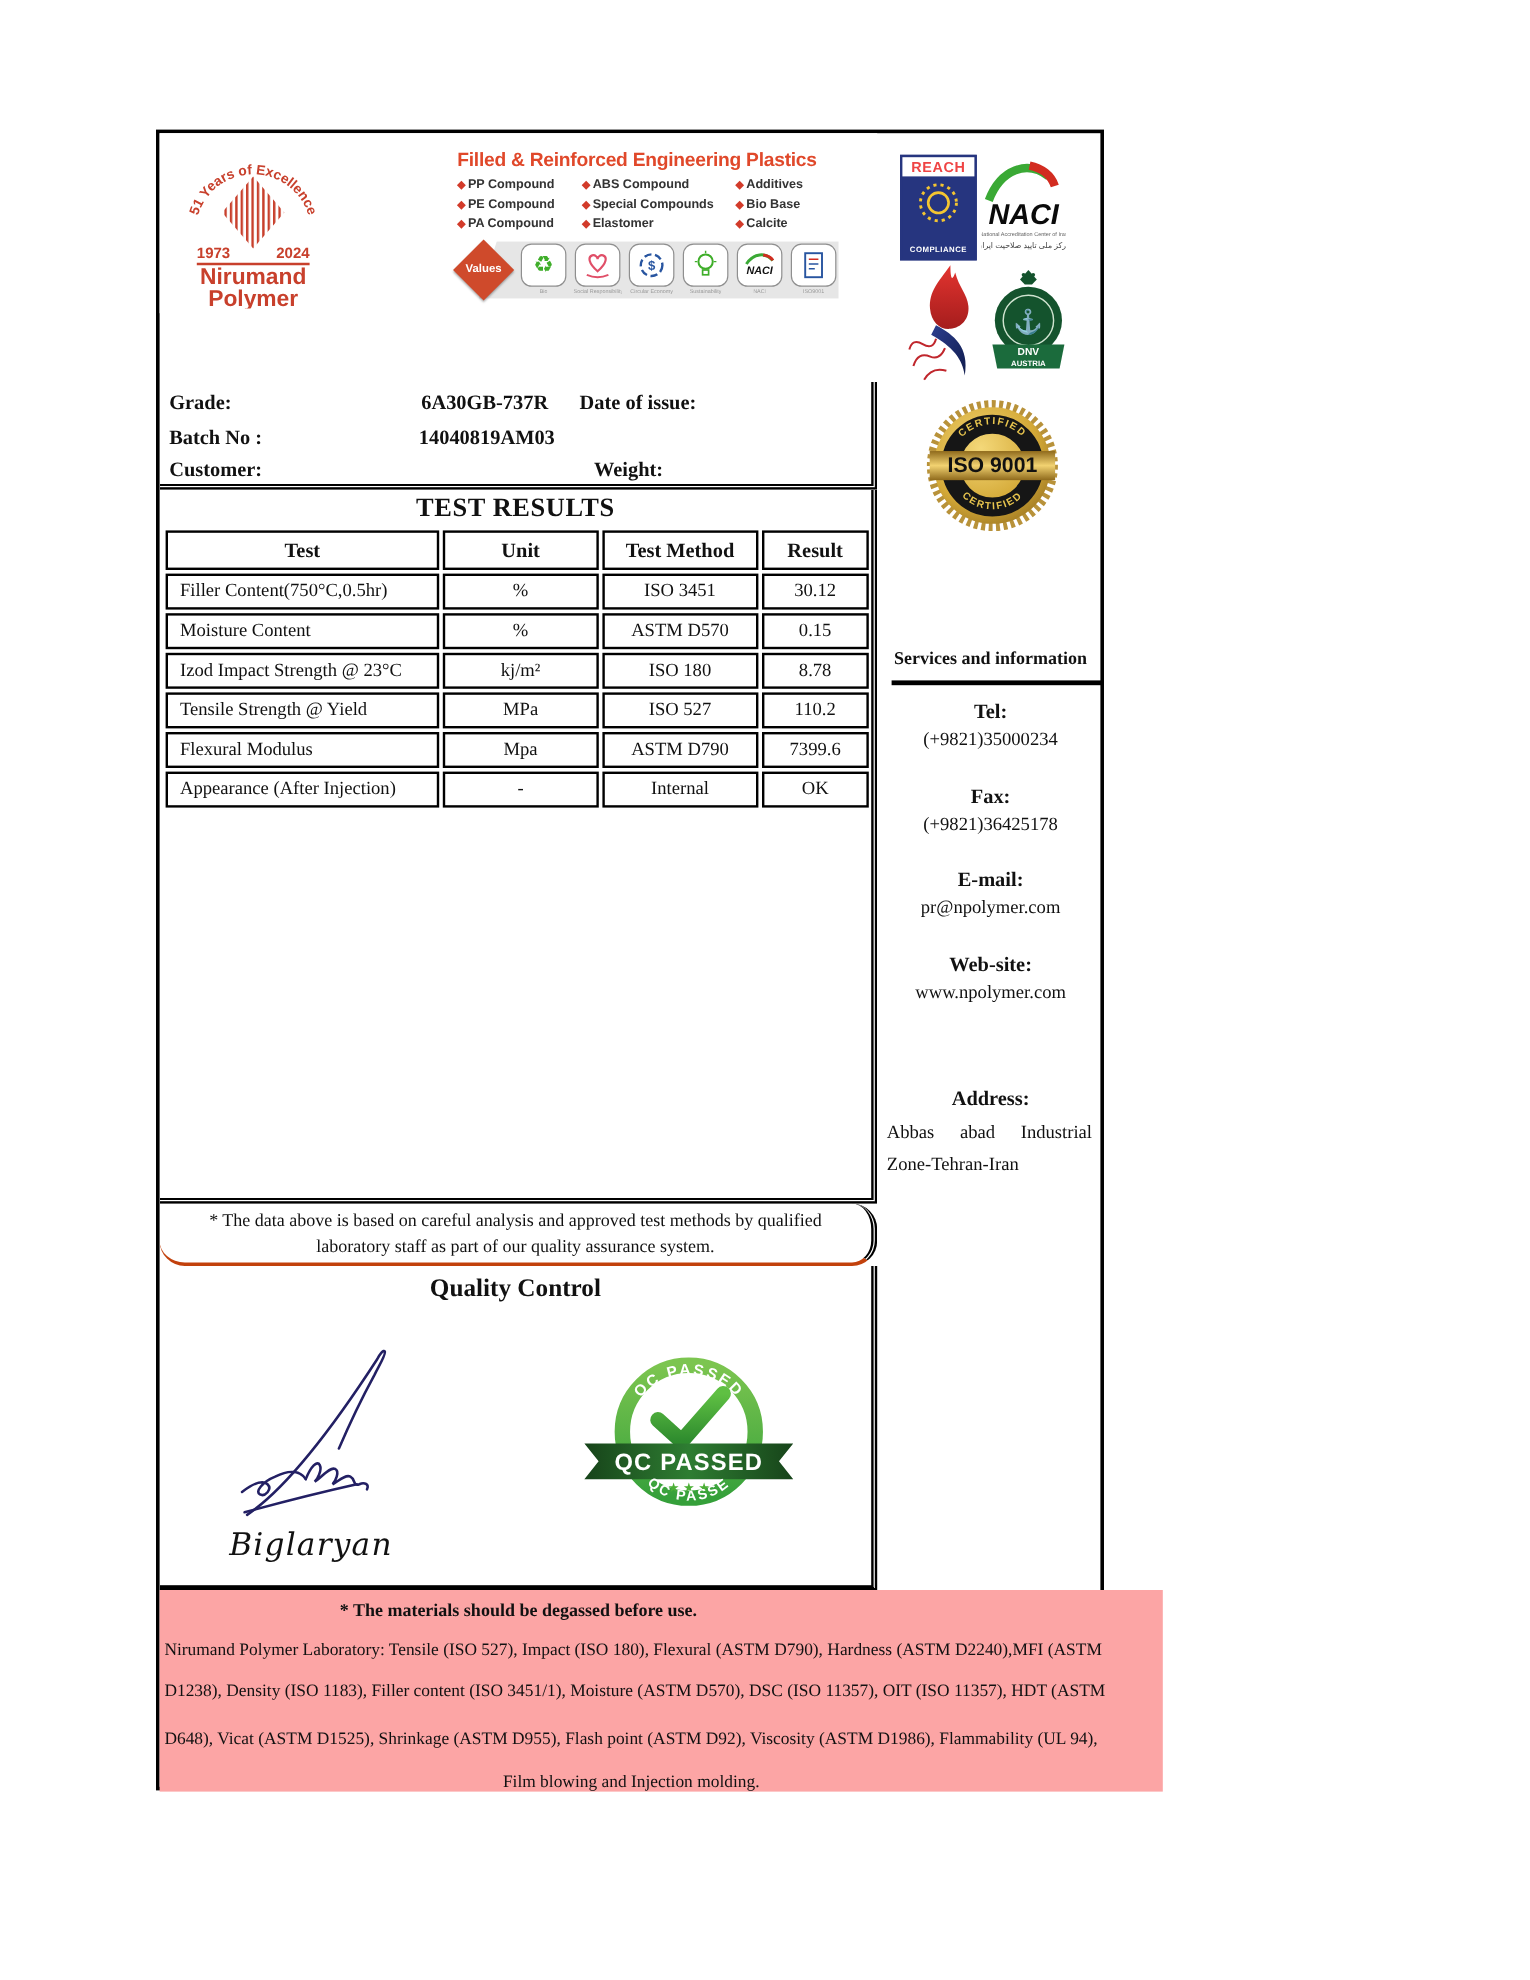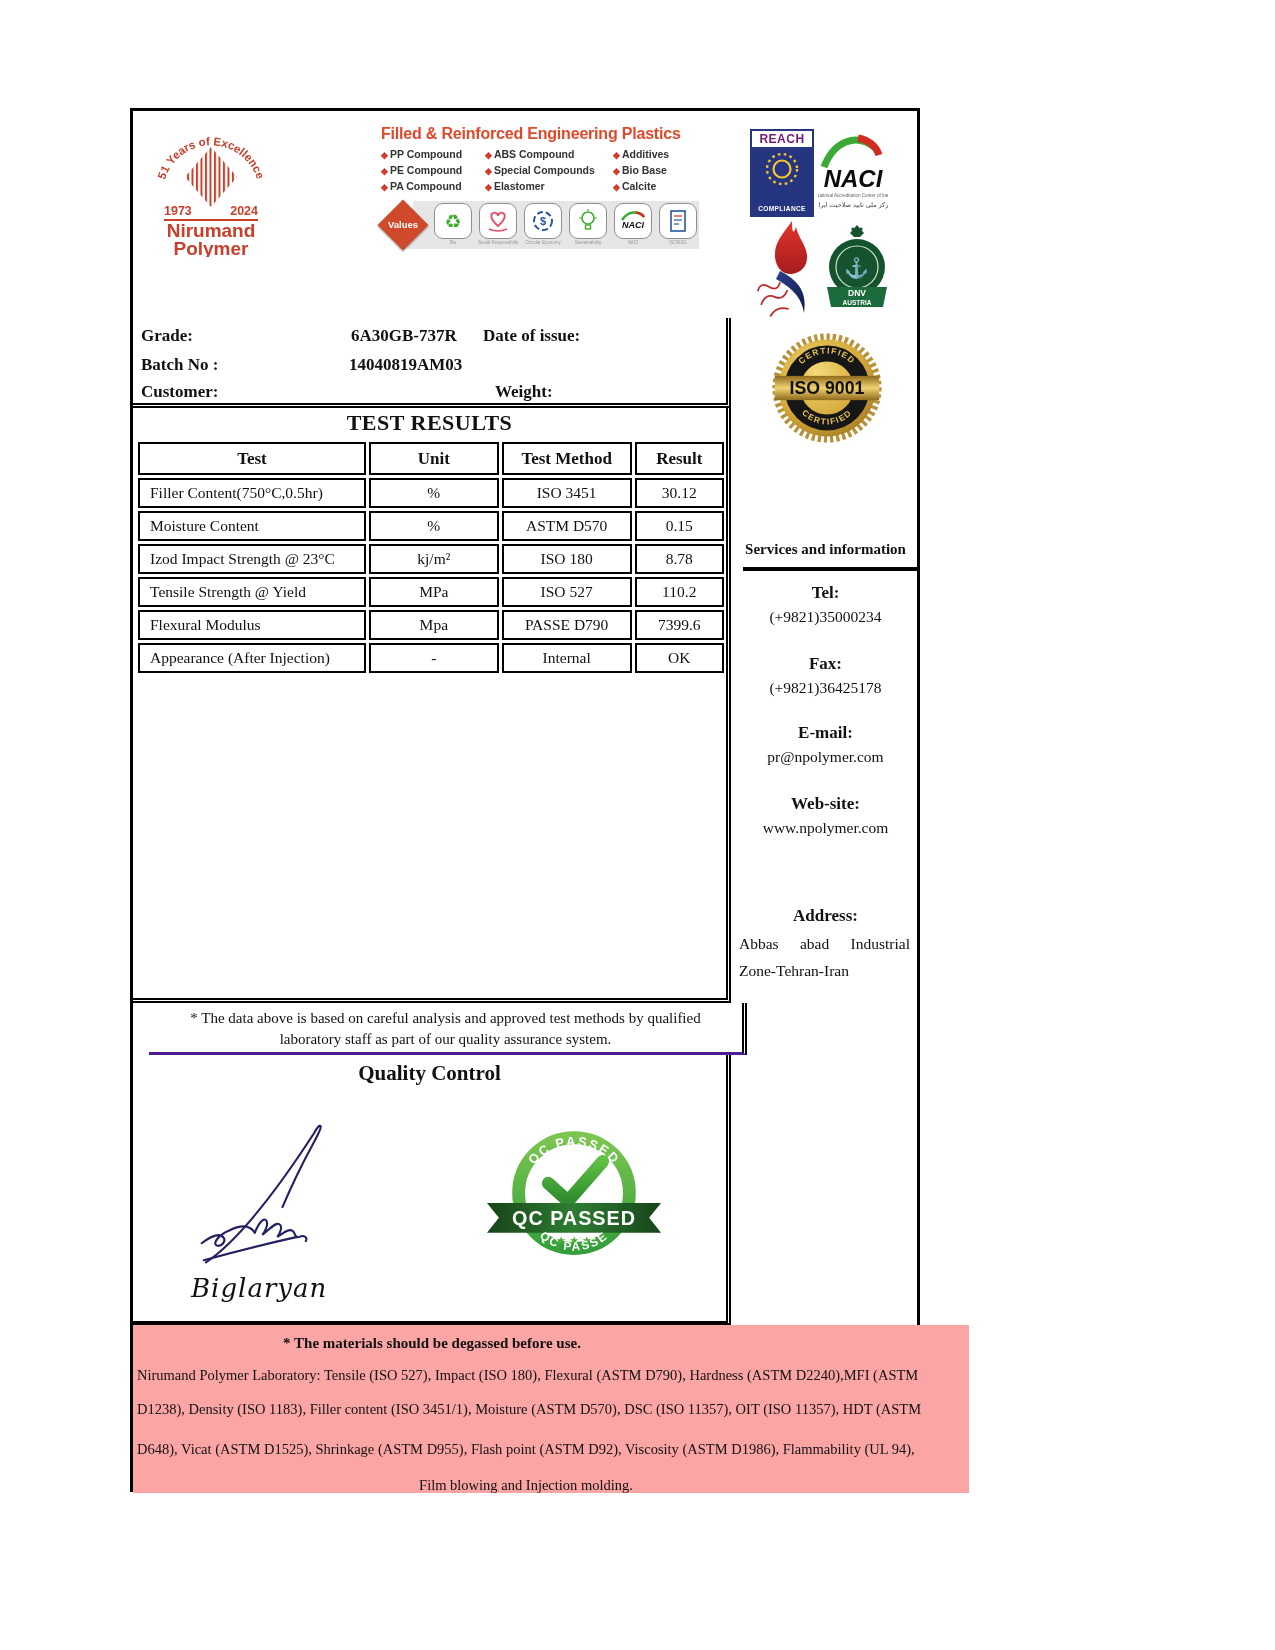--- a/index.html
+++ b/index.html
@@ -40,21 +40,21 @@
     border-radius:9px; display:flex; align-items:center; justify-content:center;}
   .vicon .cap{font:4.5px "Liberation Sans",sans-serif; color:#999; margin-top:1px;
     white-space:nowrap; overflow:hidden; max-width:40px;}
   .glyph-recycle{font-family:"DejaVu Sans",sans-serif; font-size:19px; color:#3fae2a; line-height:1;}
 
   
   .sidebar{position:absolute; left:598px; top:0; width:189px; height:1214px;}
   .reach{position:absolute; left:19px; top:18px; width:64px; height:88px;
     border:2px solid var(--reach_blue); background:var(--reach_blue); display:flex; flex-direction:column;}
   .reach-top{background:#fff; text-align:center; font:bold 12px "Liberation Sans",sans-serif;
-    color:#701a75; padding:1px 0; letter-spacing:0.5px;}
+    color:#ef4444; padding:1px 0; letter-spacing:0.5px;}
   .reach-mid{flex:1; position:relative;}
   .reach-bot{color:#fff; text-align:center; font:bold 6.5px "Liberation Sans",sans-serif;
     letter-spacing:0.4px; padding:3px 0;}
   .naci{position:absolute; left:87px; top:20px; width:70px; height:90px;}
   .flame-award{position:absolute; left:25px; top:108px; width:66px; height:106px;}
   .dnv{position:absolute; left:93px; top:112px; width:66px; height:102px;}
   .iso-badge{position:absolute; left:40px; top:220px; width:112px; height:114px;}
   .services{position:absolute; left:0px; top:430px; width:189px; text-align:center;
     font:bold 15px "Liberation Serif",serif;}
   .services-rule{position:absolute; left:12px; top:456px; width:177px; border-bottom:4px solid #000;}
@@ -72,23 +72,23 @@
   .grade-box{position:absolute; left:0; top:207px; width:598px; height:90px;
     border-bottom:5px double #000; border-right:5px double #000; font-weight:bold; font-size:17px;}
   .results-box{position:absolute; left:0; top:297px; width:598px; height:595px;
     border-bottom:5px double #000; border-right:5px double #000;}
   .results-title{text-align:center; font-size:22px; font-weight:bold; margin-top:2px; letter-spacing:0.5px;}
   table.tests{width:592px; margin:3px auto 0 2px; border-collapse:separate; border-spacing:3px 3.5px;}
   table.tests th, table.tests td{border:2px solid #000;}
   table.tests th{font-size:17px; font-weight:bold; height:33px; text-align:center;}
   table.tests td{font-size:15.5px; height:30px; text-align:center;}
   table.tests td.tname{text-align:left; padding-left:10px;}
-  .footnote-box{position:absolute; left:16px; top:892px; width:598px; height:52px;
-    border-bottom:3px solid #4c1d95; border-right:5px double #000;
-    text-align:center; font-size:15px; padding-top:5px; line-height:21px;}
+  .footnote-box{position:absolute; left:0; top:892px; width:598px; height:52px;
+    border-bottom:3px solid #c2410c; border-right:5px double #000;
+    text-align:center; font-size:15px; padding-top:5px; line-height:21px;border-radius:21px;}
   .qc-box{position:absolute; left:0; top:944px; width:598px; height:270px;
     border-bottom:4px solid #000; border-right:5px double #000;}
   .qc-title{text-align:center; font-size:21px; font-weight:bold; margin-top:6px;}
   .sig-svg{position:absolute; left:62px; top:48px;}
   .qc-badge{position:absolute; left:352px; top:70px;}
   .sig-name{position:absolute; left:58px; top:218px; font-family:"DejaVu Serif",serif;
     font-style:italic; font-size:26px; letter-spacing:1px;}
 
   
   .bottom{position:absolute; left:0; top:1214px; width:836px; height:168px; background:#fca5a5;}
@@ -379,21 +379,21 @@
       </tr>
       <tr>
         <td class="tname">Tensile Strength @ Yield</td>
         <td>MPa</td>
         <td>ISO 527</td>
         <td>110.2</td>
       </tr>
       <tr>
         <td class="tname">Flexural Modulus</td>
         <td>Mpa</td>
-        <td>PASSE D790</td>
+        <td>ASTM D790</td>
         <td>7399.6</td>
       </tr>
       <tr>
         <td class="tname">Appearance (After Injection)</td>
         <td>-</td>
         <td>Internal</td>
         <td>OK</td>
       </tr>
     </tbody>
       </table>

